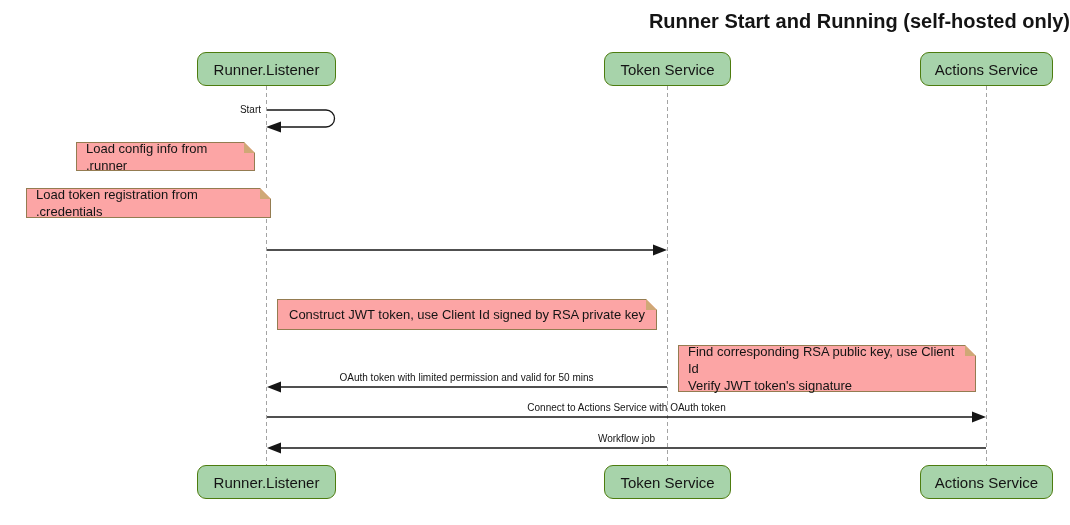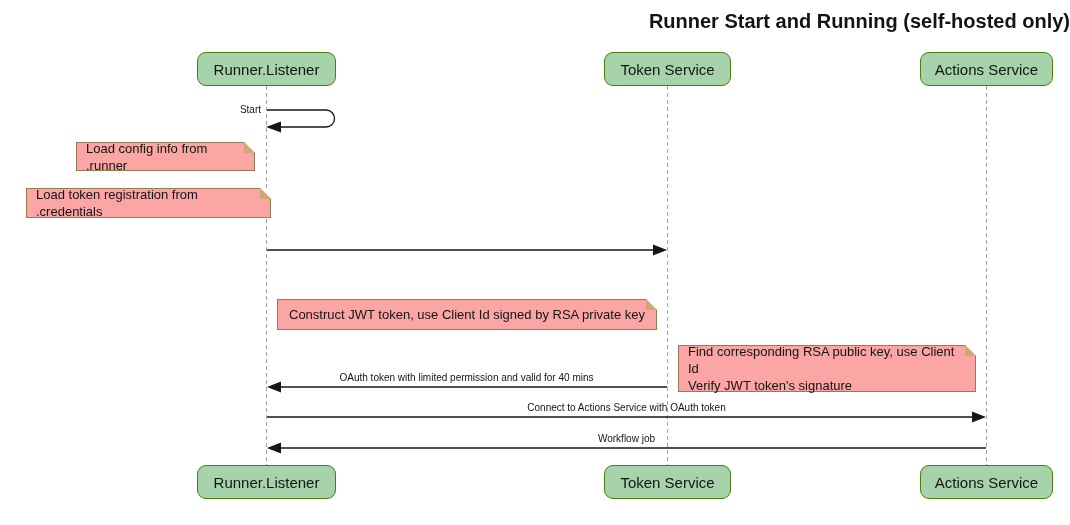--- a/index.html
+++ b/index.html
@@ -116,21 +116,21 @@
 
   <div class="participant" style="left:197px; top:52px; width:139px;">Runner.Listener</div>
   <div class="participant" style="left:604px; top:52px; width:127px;">Token Service</div>
   <div class="participant" style="left:920px; top:52px; width:133px;">Actions Service</div>
 
   <div class="participant" style="left:197px; top:465px; width:139px;">Runner.Listener</div>
   <div class="participant" style="left:604px; top:465px; width:127px;">Token Service</div>
   <div class="participant" style="left:920px; top:465px; width:133px;">Actions Service</div>
 
   <div class="msg-label msg-label-right" style="left:161px; top:103px; width:100px;">Start</div>
-  <div class="msg-label" style="left:266px; top:371px; width:401px;">OAuth token with limited permission and valid for 40 mins</div>
+  <div class="msg-label" style="left:266px; top:371px; width:401px;">OAuth token with limited permission and valid for 50 mins</div>
   <div class="msg-label" style="left:426px; top:401px; width:401px;">Connect to Actions Service with OAuth token</div>
   <div class="msg-label" style="left:426px; top:432px; width:401px;">Workflow job</div>
 
   <div class="note" style="left:76px; top:142px; width:179px; height:29px;">Load config info from .runner</div>
   <div class="note" style="left:26px; top:188px; width:245px; height:30px;">Load token registration from .credentials</div>
   <div class="note" style="left:277px; top:263px; width:380px; height:31px;margin-top:36px;">Construct JWT token, use Client Id signed by RSA private key</div>
   <div class="note note-left" style="left:678px; top:310px; width:298px; height:47px;margin-top:35px;">Find corresponding RSA public key, use Client Id
 Verify JWT token's signature</div>
 
 </div>

